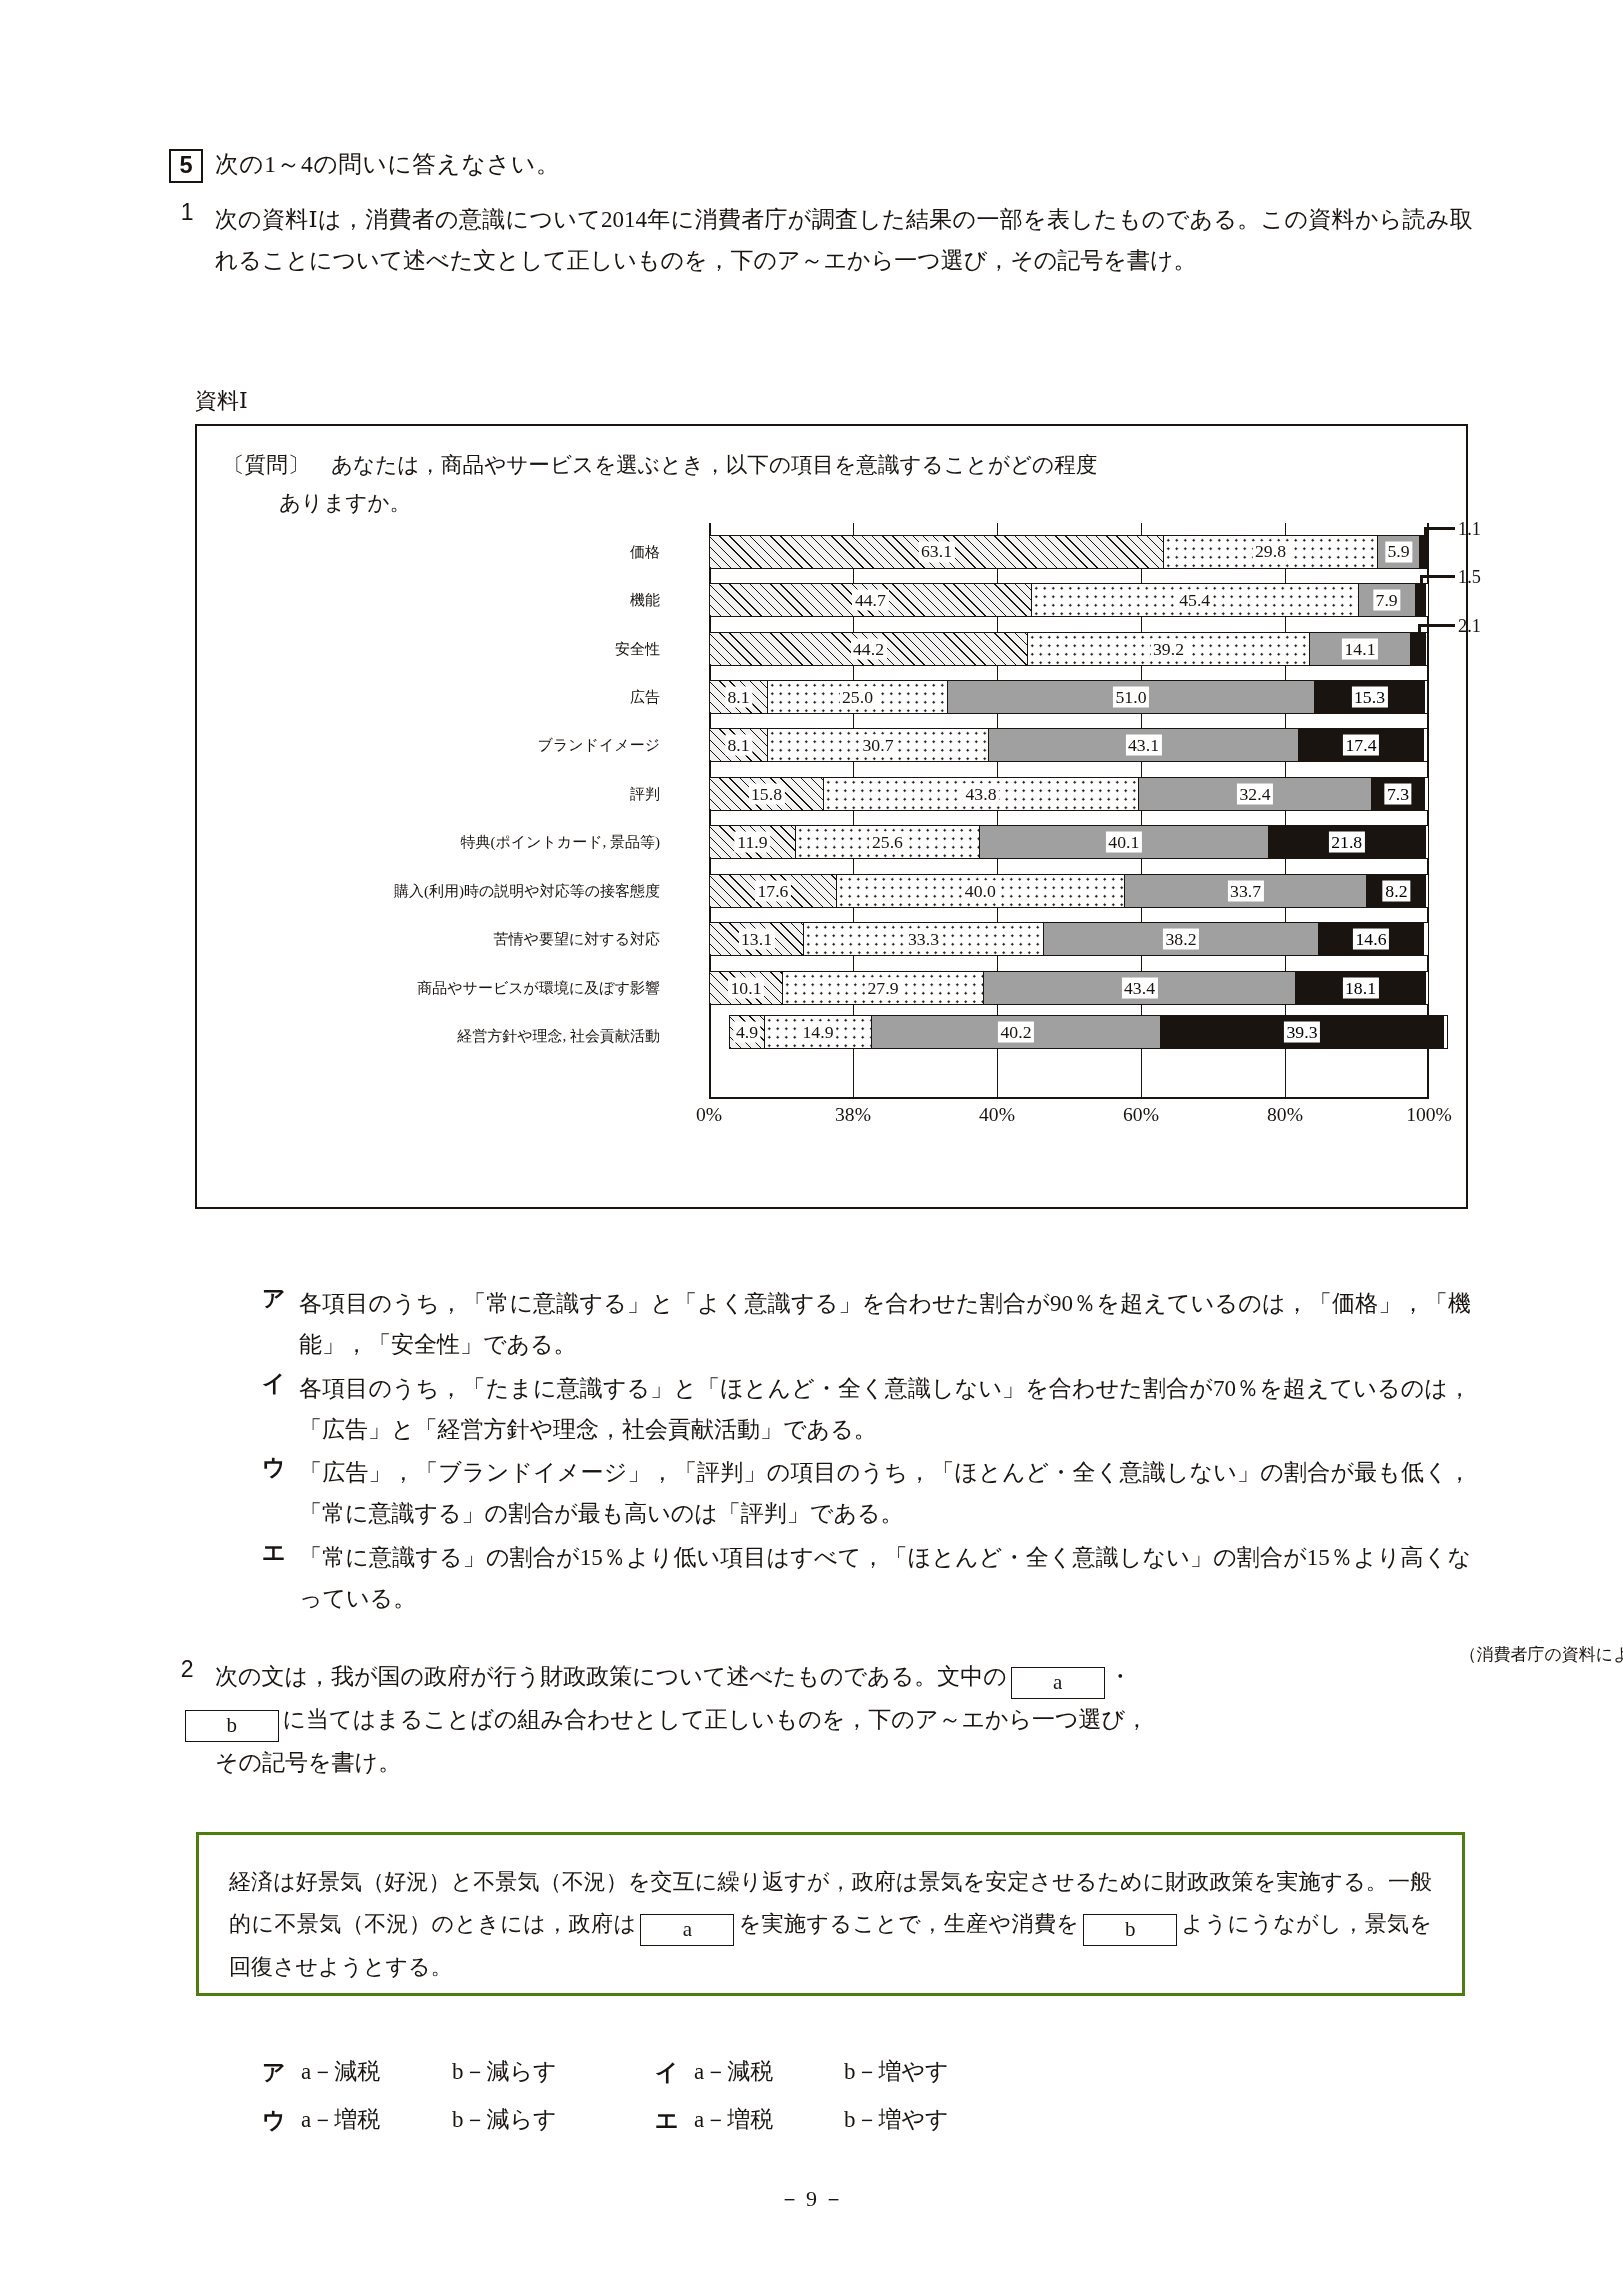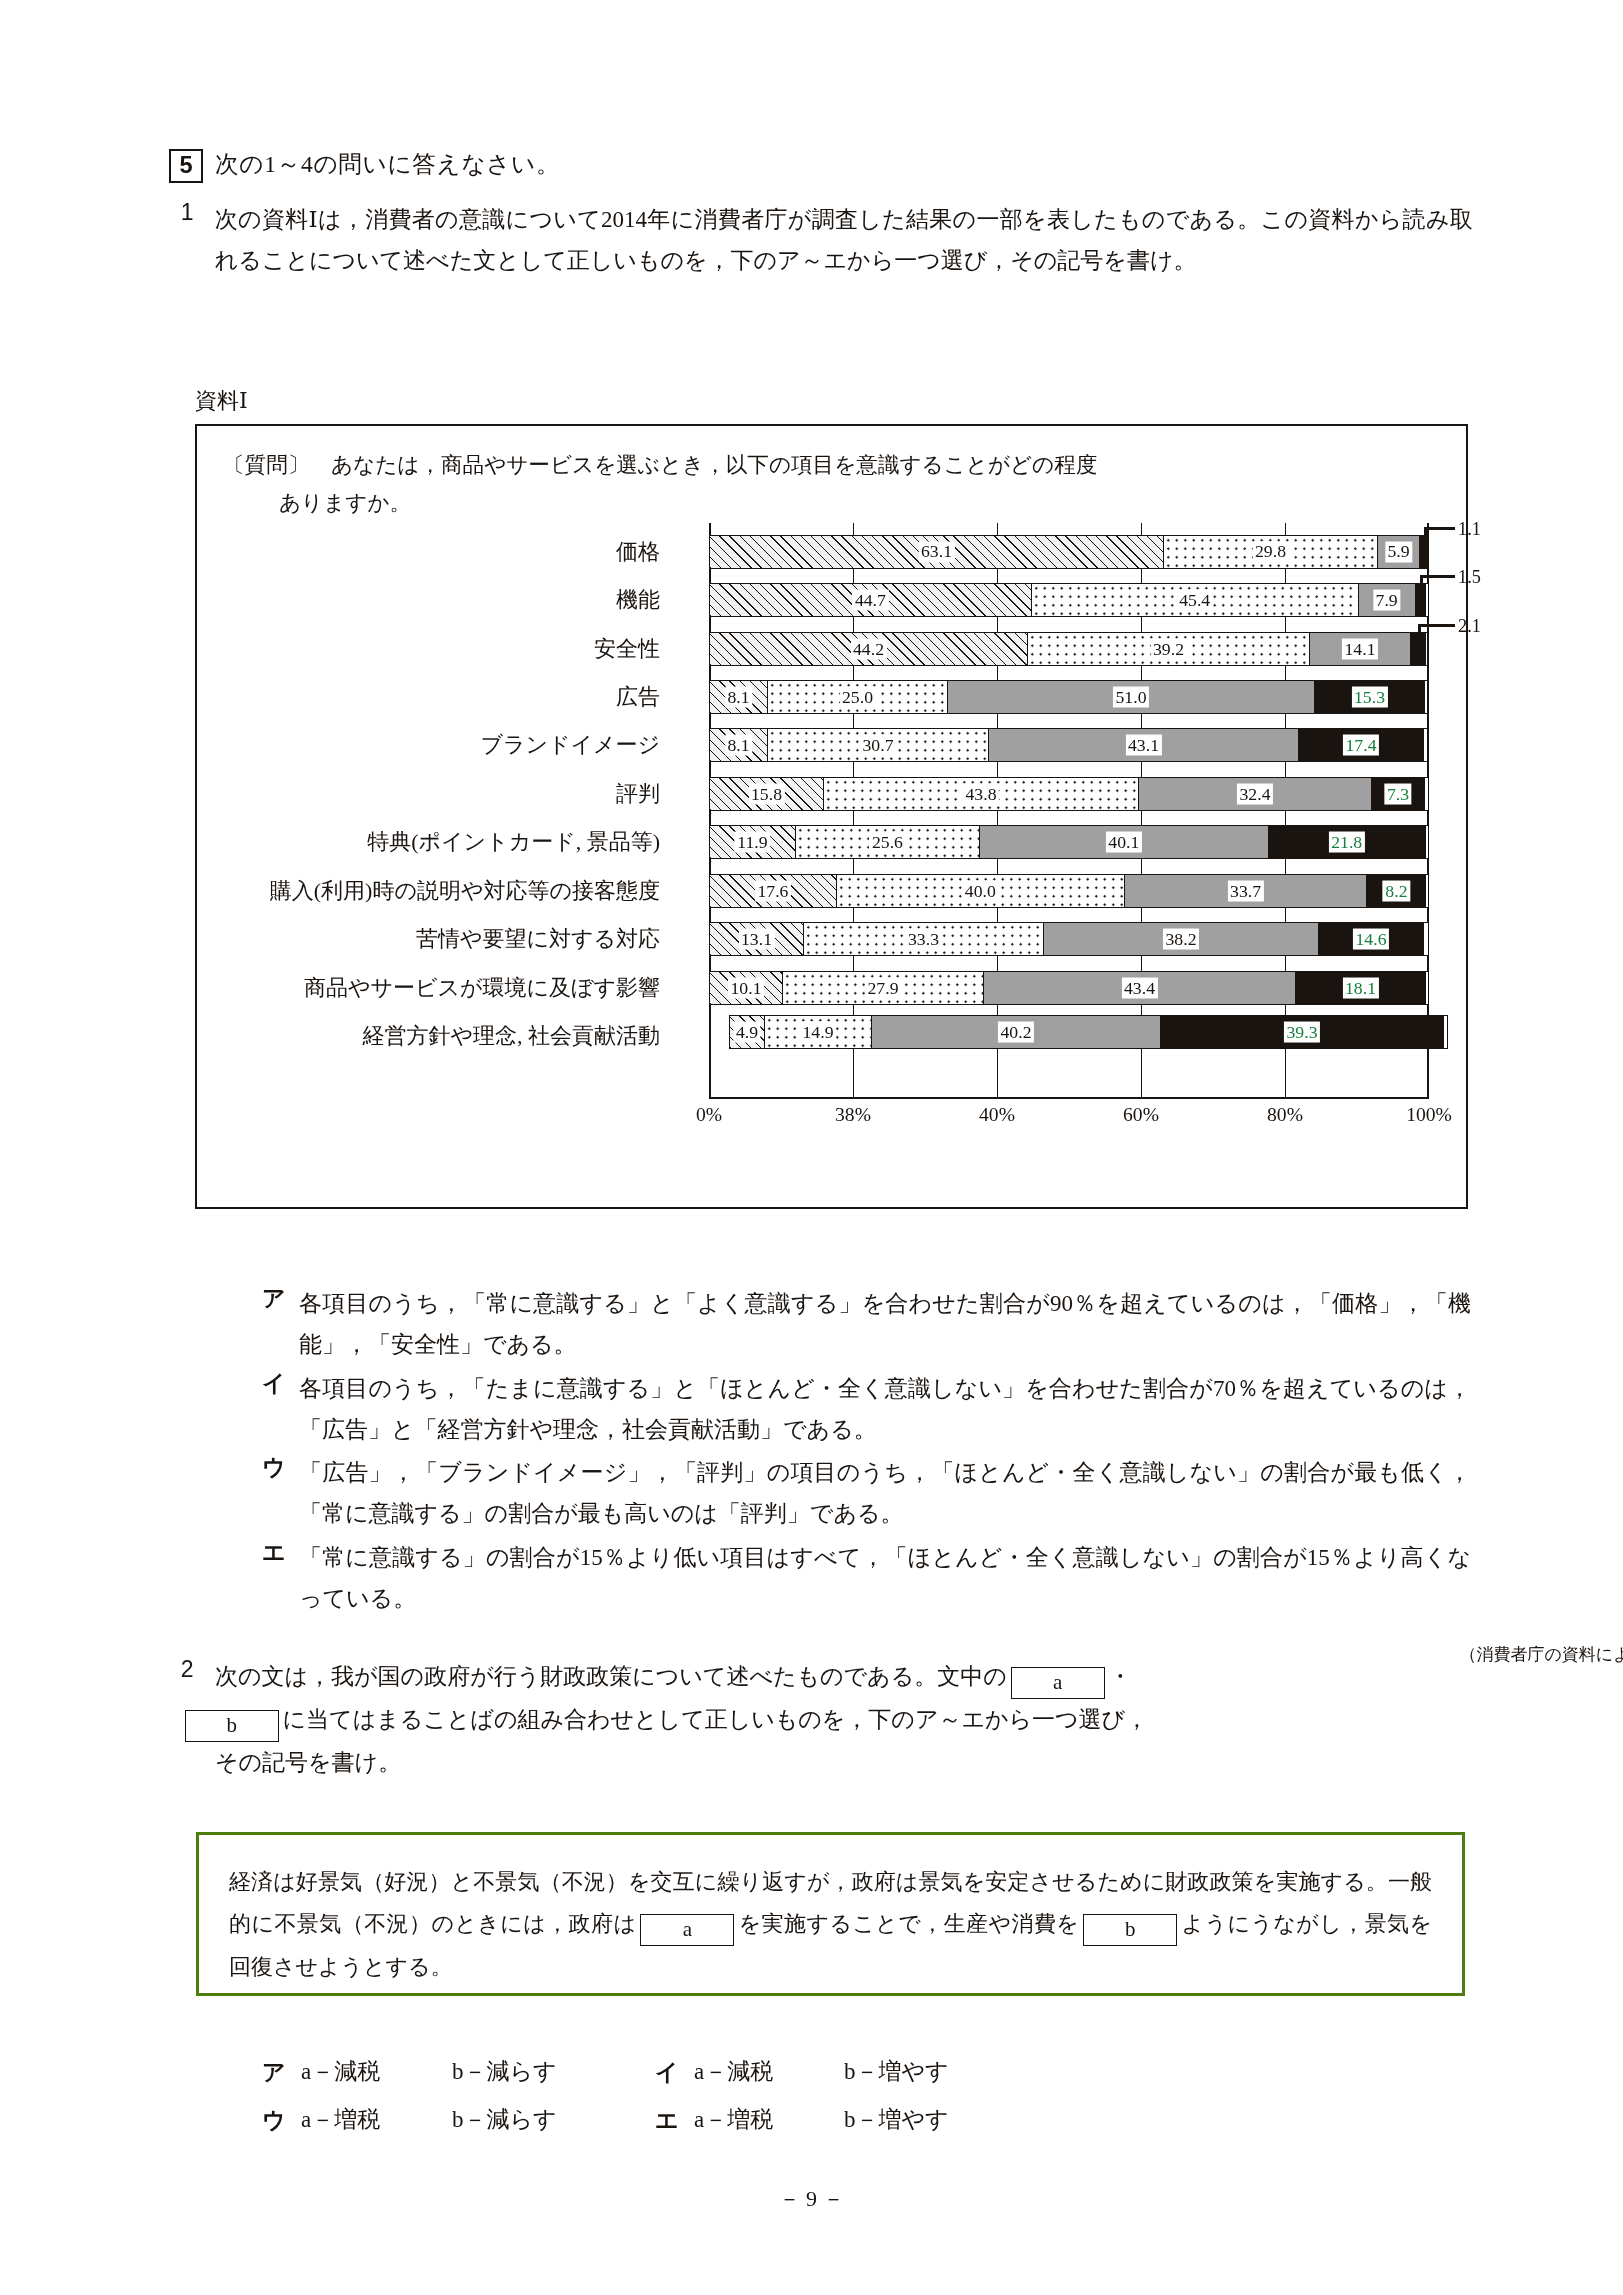--- a/index.html
+++ b/index.html
@@ -45,42 +45,42 @@
   
   #chart{position:absolute;left:0;top:97px;width:1273px;height:576px;}
   .plot{position:absolute;left:512px;top:0px;width:720px;height:576px;}
   .plot-border{position:absolute;left:0;top:0;width:720px;height:576px;border-left:2px solid #1a1410;border-bottom:2px solid #1a1410;box-sizing:border-box;}
   .grid{position:absolute;top:0;width:0.7px;height:576px;background:#1a1410;}
   .grid.right{width:2px;}
 
   .row{position:absolute;left:0;width:720px;height:34px;display:flex;}
   .rowlabel{
     position:absolute;right:769px;width:497px;text-align:right;
-    font-size:22px;line-height:34px;white-space:nowrap;
+    font-size:15px;line-height:34px;white-space:nowrap;
   }
   .seg{position:relative;height:34px;box-sizing:border-box;border:1.3px solid #1a1410;border-right-width:0;overflow:hidden;}
   .seg:last-child{border-right-width:1.3px;}
   .seg .v{
     position:absolute;left:50%;top:50%;transform:translate(-50%,-50%);
     background:#ffffff;padding:0.7px 2.6px;font-size:17.7px;line-height:19.6px;
     white-space:nowrap;font-family:"Liberation Serif",serif;
   }
   .p-hatch{
     background-color:#f2f2f2;
     background-image:repeating-linear-gradient(45deg,#1a1410 0px,#1a1410 1px,#f2f2f2 1px,#f2f2f2 7.2px);
   }
   .p-dots{
     background-color:#ffffff;
     background-image:radial-gradient(#1a1410 1px, transparent 1.1px);
     background-size:8.5px 8.5px;
   }
   .p-gray{background-color:#a0a0a0;}
   .p-black{background-color:#1a1410;}
   .p-white{background-color:#ffffff;}
-  .seg.p-black .v{color:#15803d;}
+  .seg.p-black .v{color:#000000;}
 
   
   .callout{position:absolute;font-size:18.3px;white-space:nowrap;}
 
   
   #xaxis{position:absolute;left:512px;top:581px;width:720px;height:33px;}
   #xaxis .tick{position:absolute;top:0;transform:translateX(-50%);font-size:19.6px;}
 
   
   #legend{position:absolute;left:0;top:681px;width:1273px;height:79px;}

